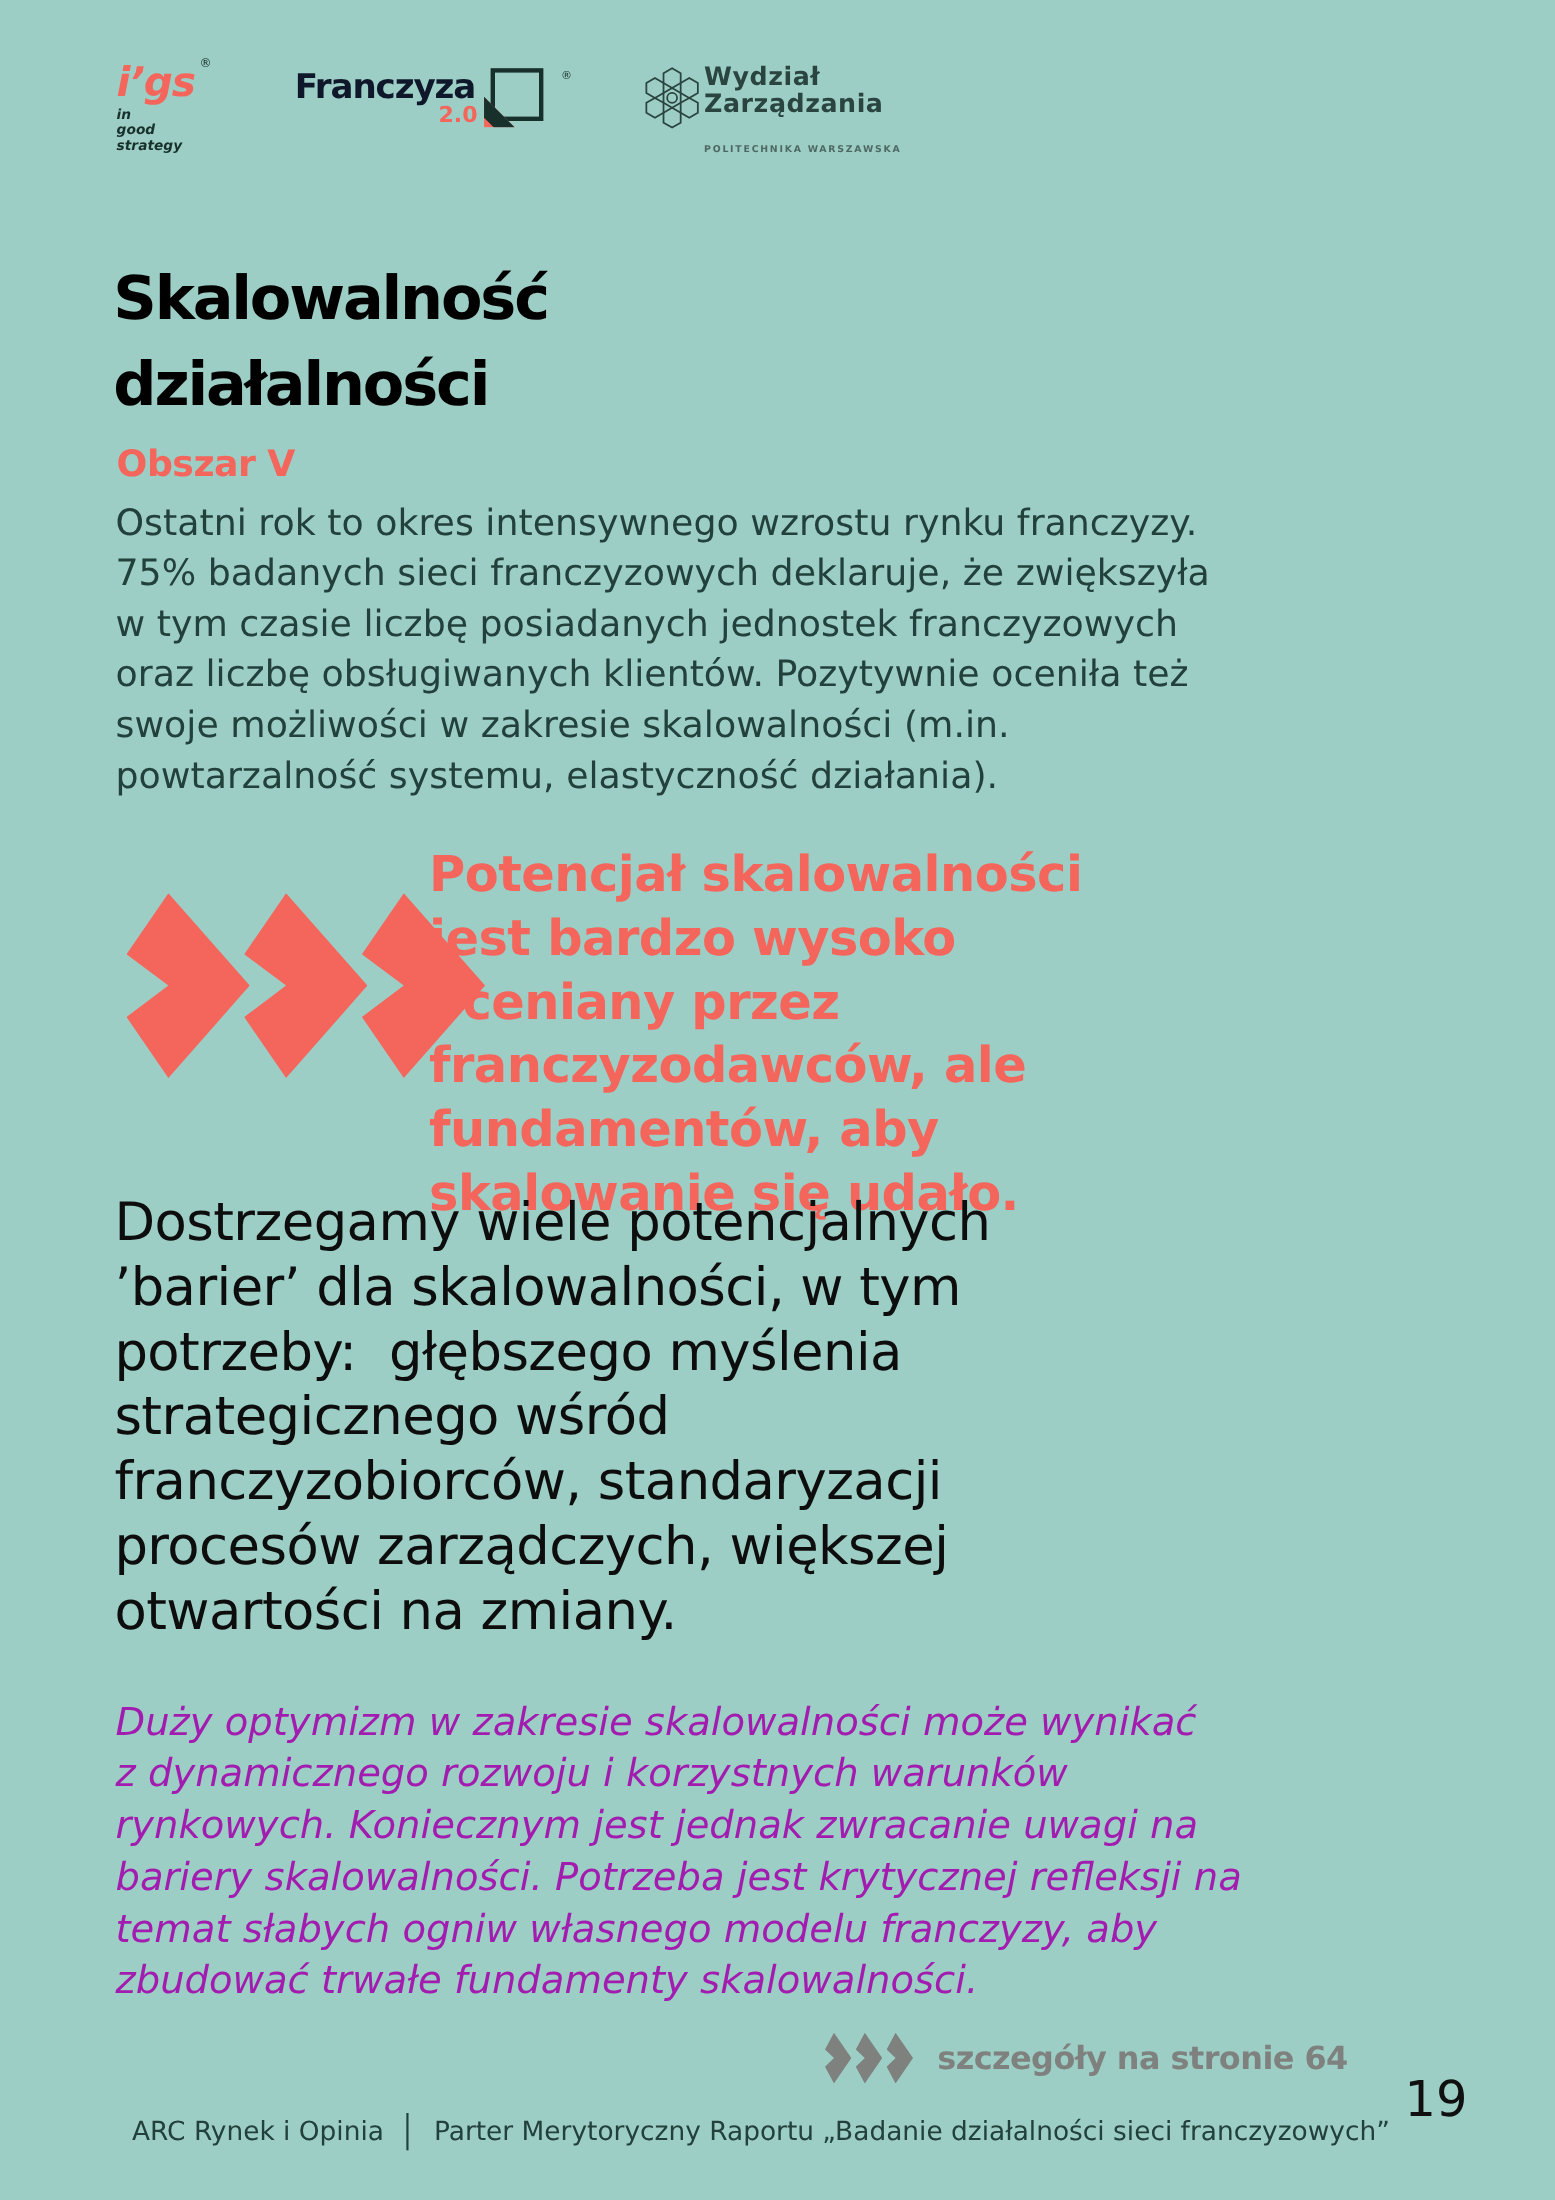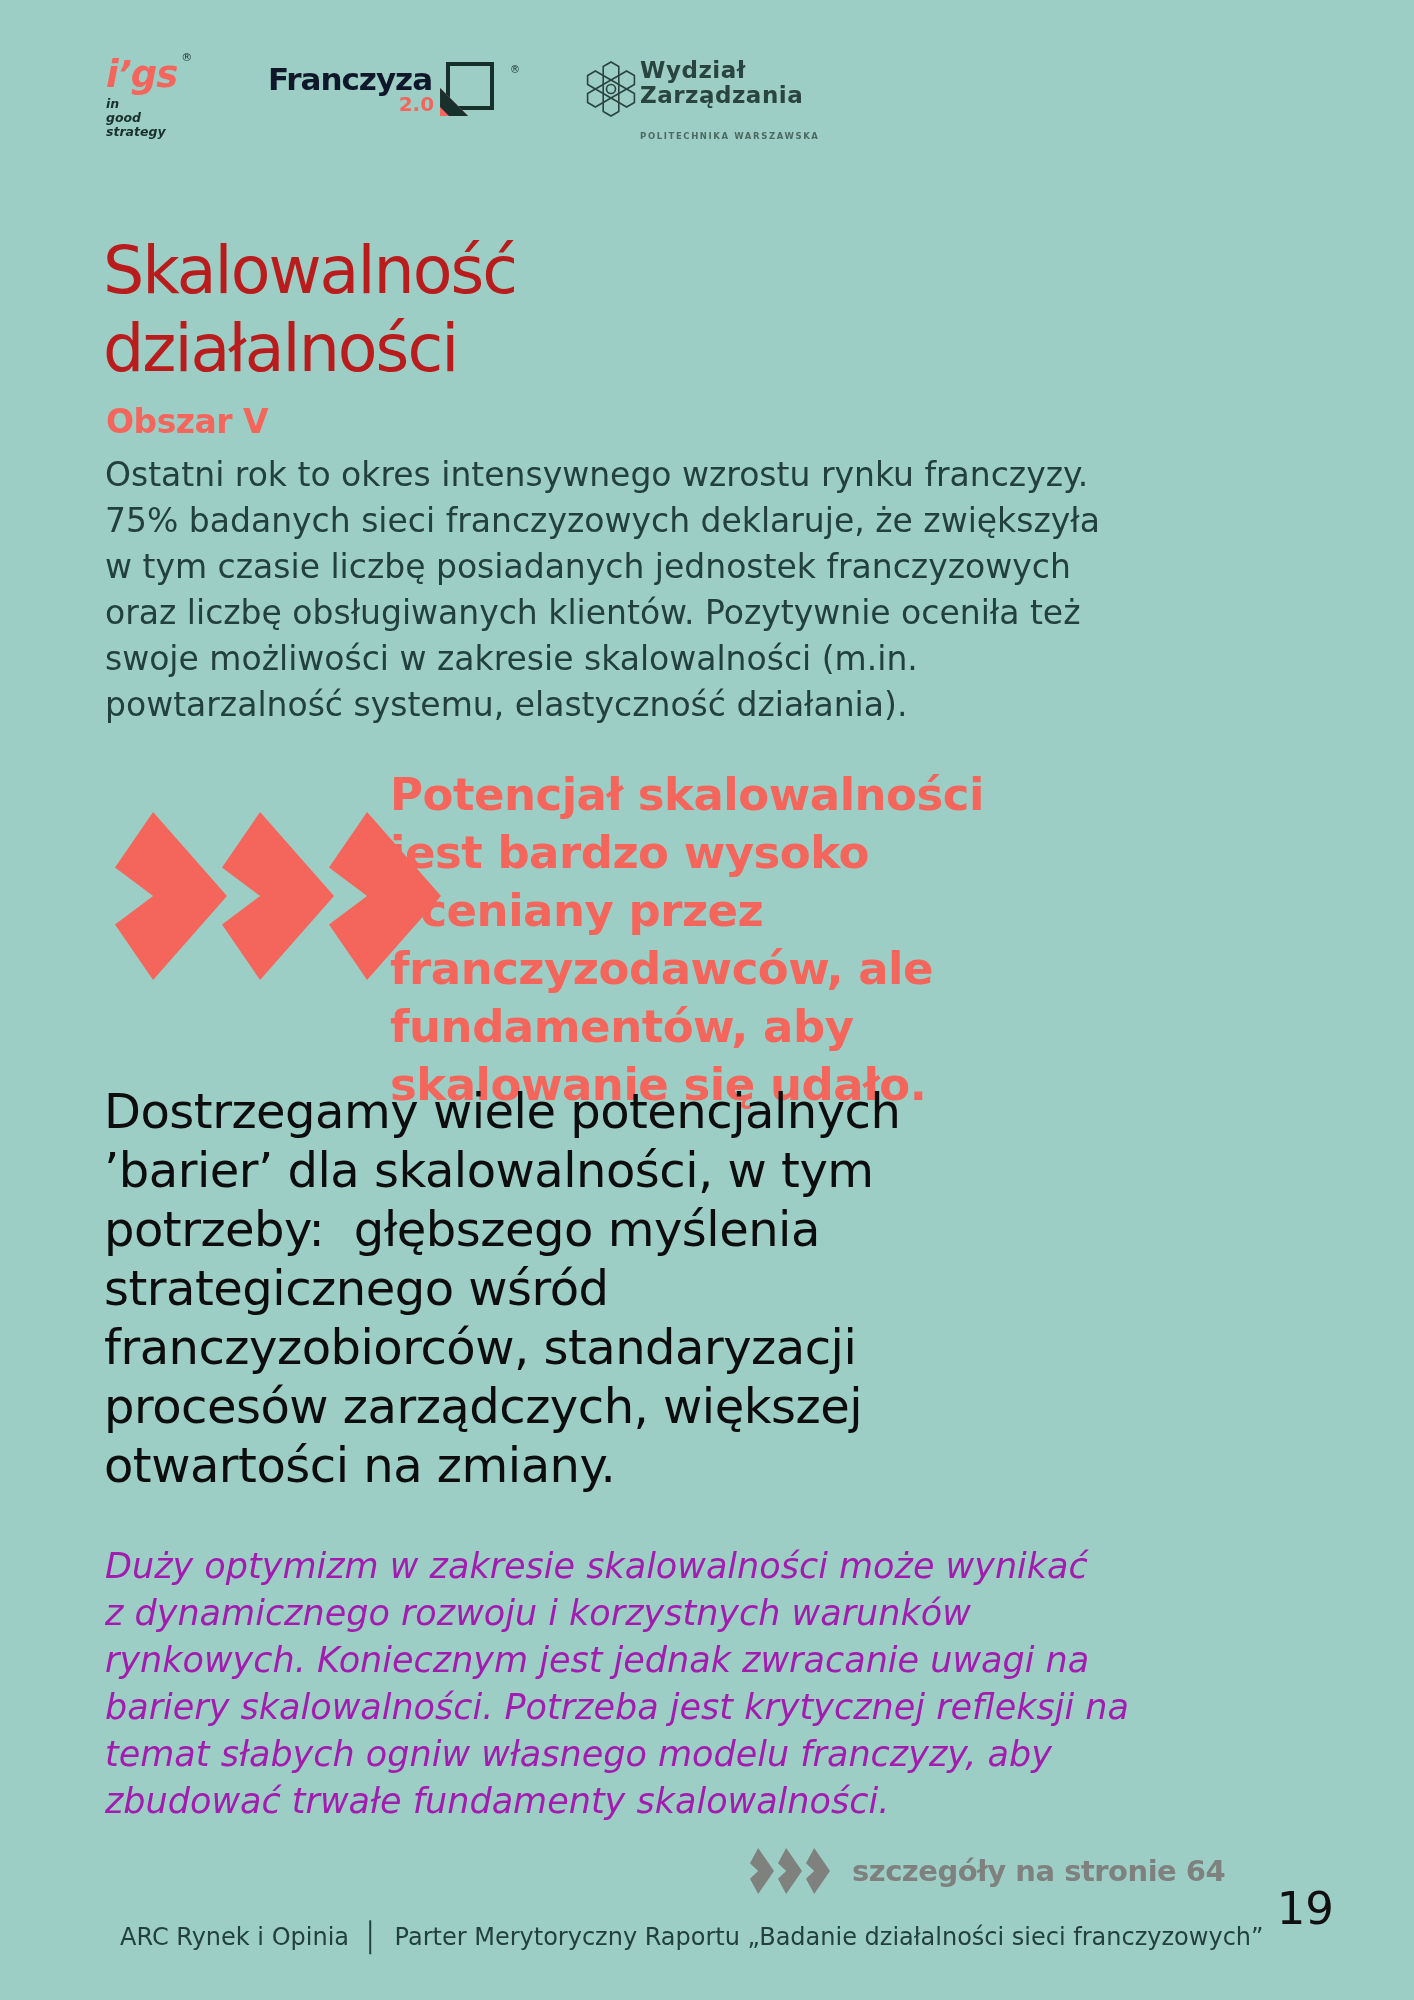--- a/index.html
+++ b/index.html
@@ -35,22 +35,22 @@
   .fr-reg{font-size:10px;color:#17302b;margin-left:2px;}
 
   .wz{display:flex;align-items:flex-start;gap:0;margin-top:2px;justify-content:flex-end;}
   .wz-text{display:flex;flex-direction:column;}
   .wz-name{font-weight:800;font-size:23px;line-height:25px;color:#2a4440;letter-spacing:0.5px;}
   .wz-sub{margin-top:23px;font-size:8.5px;font-weight:700;letter-spacing:1.6px;color:#4d6963;}
 
   
   .title{
     position:absolute;left:103px;top:232px;
-    font-size:65px;font-weight:400;line-height:78px;
-    letter-spacing:-2px;color:#b91c1c;white-space:pre;
+    font-size:55px;font-weight:700;line-height:78px;
+    letter-spacing:-2px;color:#000000;white-space:pre;
   }
   .area-label{
     position:absolute;left:106px;top:402px;
     font-size:33px;font-weight:800;color:#f4655c;letter-spacing:-0.5px;
   }
 
   
   .intro{
     position:absolute;left:105px;top:452px;width:1040px;
     font-size:33px;line-height:46px;color:#22403c;white-space:pre;

